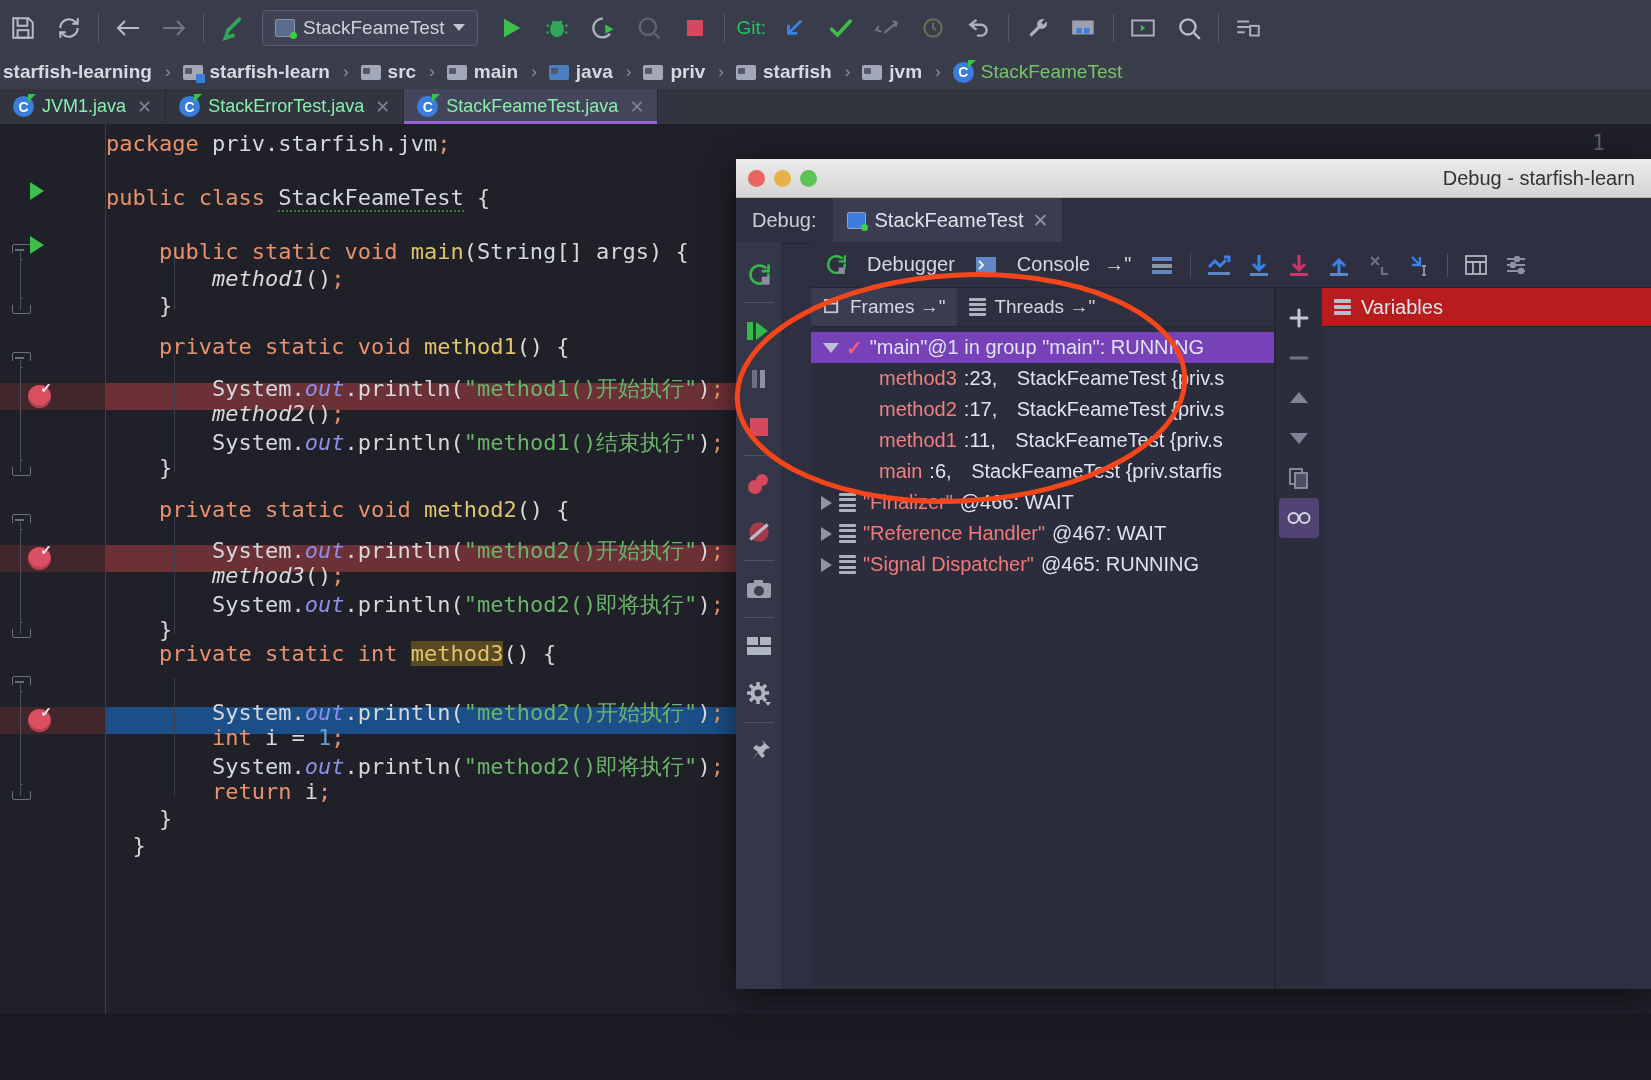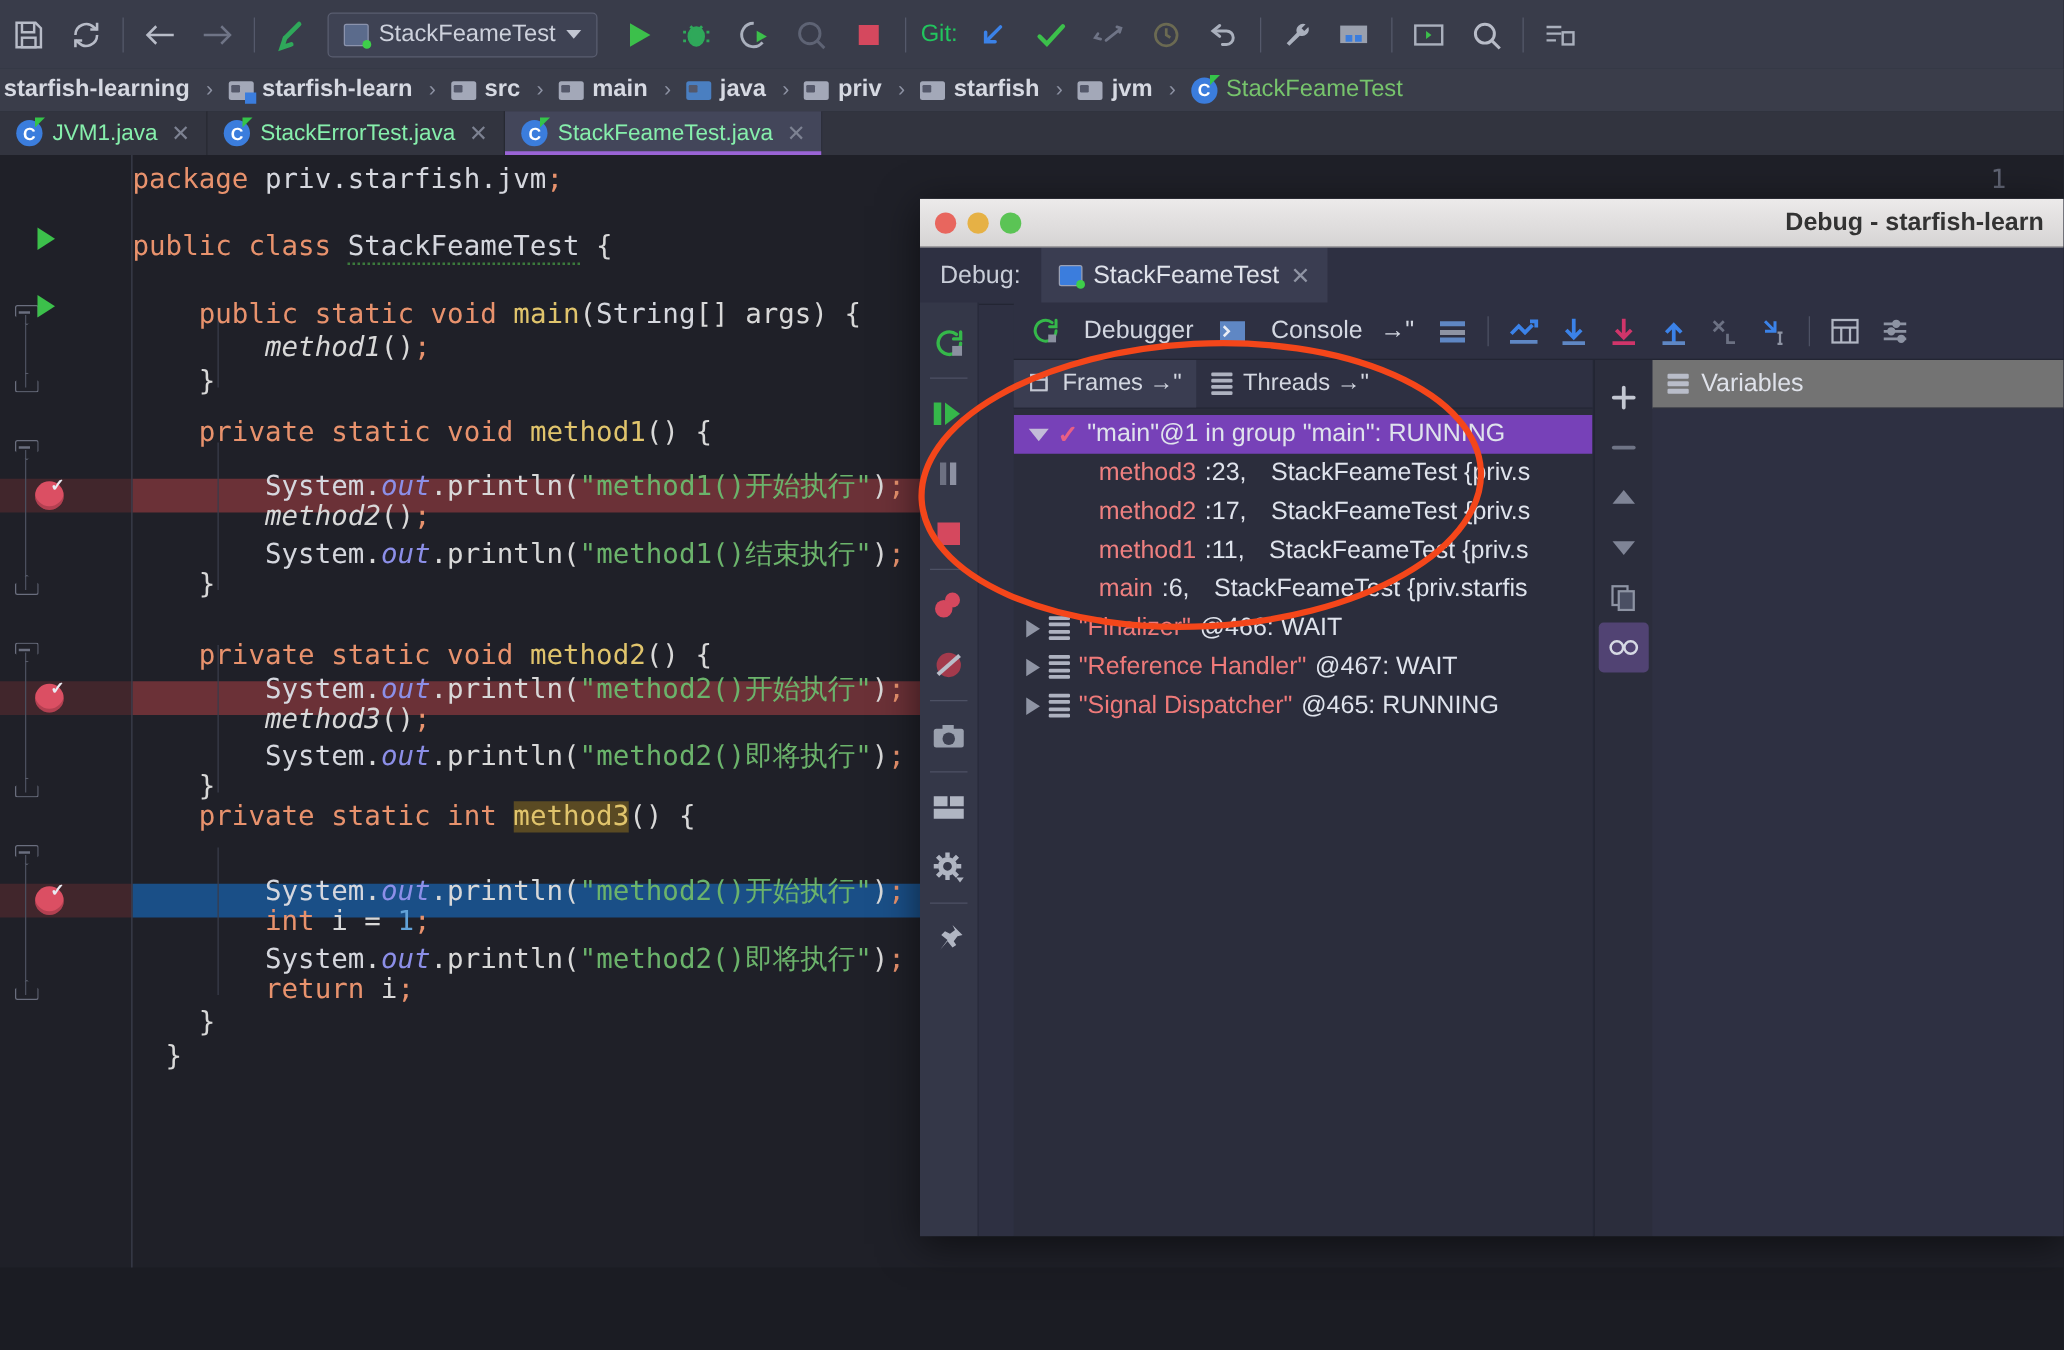--- a/index.html
+++ b/index.html
@@ -116,21 +116,20 @@
   
   .dbgwin{
     position:absolute;left:736px;top:159px;width:915px;height:830px;
     background:#2e3042;box-shadow:0 6px 30px rgba(0,0,0,.55);
     overflow:hidden;
   }
   .titlebar{
     height:38px;background:linear-gradient(#eceaea,#d6d4d4);
     display:flex;align-items:center;padding:0 12px;position:relative;
     border-bottom:1px solid #b6b4b4;
-    font-weight:bold;
   }
   .dot{width:17px;height:17px;border-radius:50%;margin-right:9px;}
   .dot.r{background:#e8665e;}
   .dot.y{background:#e6b145;}
   .dot.g{background:#5bc455;}
   .wintitle{
     position:absolute;left:0;right:0;text-align:right;padding-right:16px;
     font-size:20px;color:#333;
   }
 
@@ -177,21 +176,21 @@
   .tri{width:0;height:0;border-left:11px solid #8f94a4;border-top:7px solid transparent;border-bottom:7px solid transparent;}
   .tri.down{border:none;width:0;height:0;border-left:8px solid transparent;border-right:8px solid transparent;border-top:10px solid #c3bcd8;margin-left:2px;}
   .thico{width:17px;height:19px;display:flex;flex-direction:column;justify-content:space-between;}
   .thico b{display:block;height:3px;background:#aeb2c0;border-radius:1px;}
   .tname{color:#ef7a7a;}
   .tmeth{color:#ef8080;}
   .tnorm{color:#dfe3ec;}
   .chk{color:#e05a7a;font-size:20px;font-weight:bold;}
 
   .varpane{flex:1;display:flex;flex-direction:column;min-width:0;}
-  .varhead{height:38px;background:#737373;display:flex;align-items:center;gap:10px;padding-left:12px;
+  .varhead{height:38px;background:#b91c1c;display:flex;align-items:center;gap:10px;padding-left:12px;
            color:#dfe2ea;font-size:20px;border-bottom:1px solid #232533;}
   .varhead .lines{width:17px;height:16px;display:flex;flex-direction:column;justify-content:space-between;}
   .varhead .lines b{display:block;height:4px;background:#b9bdc9;border-radius:1px;}
   .varbody{flex:1;background:#2e3042;}
 
   .minitb{
     width:46px;background:#2b2d3c;display:flex;flex-direction:column;align-items:center;
     padding-top:10px;flex:0 0 auto;border-left:1px solid #232533;
   }
   .mt{width:40px;height:40px;display:flex;align-items:center;justify-content:center;color:#9095a6;font-size:26px;}
@@ -489,21 +488,21 @@
         <div class="code" style="top:7px"><span class="k">package</span> <span class="cls">priv.starfish.jvm</span><span class="sem">;</span></div>
         <div class="code" style="top:115px">    <span class="k">public static void</span> <span class="mth">main</span>(<span class="cls">String</span>[] args) {</div>
         <div class="code" style="top:61px"><span class="k">public class</span> <span class="cls squig">StackFeameTest</span> {</div>
         <div class="code" style="top:142px">        <span class="itl">method1</span>()<span class="sem">;</span></div>
         <div class="code" style="top:169px">    }</div>
         <div class="code" style="top:210px">    <span class="k">private static void</span> <span class="mth">method1</span>() {</div>
         <div class="code" style="top:250px">        <span class="cls">System</span>.<span class="fld">out</span>.println(<span class="str">"method1()开始执行"</span>)<span class="sem">;</span></div>
         <div class="code" style="top:277px">        <span class="itl">method2</span>()<span class="sem">;</span></div>
         <div class="code" style="top:304px">        <span class="cls">System</span>.<span class="fld">out</span>.println(<span class="str">"method1()结束执行"</span>)<span class="sem">;</span></div>
         <div class="code" style="top:331px">    }</div>
-        <div class="code" style="top:388px">    <span class="k">private static void</span> <span class="mth">method2</span>() {</div>
+        <div class="code" style="top:373px">    <span class="k">private static void</span> <span class="mth">method2</span>() {</div>
         <div class="code" style="top:412px">        <span class="cls">System</span>.<span class="fld">out</span>.println(<span class="str">"method2()开始执行"</span>)<span class="sem">;</span></div>
         <div class="code" style="top:439px">        <span class="itl">method3</span>()<span class="sem">;</span></div>
         <div class="code" style="top:466px">        <span class="cls">System</span>.<span class="fld">out</span>.println(<span class="str">"method2()即将执行"</span>)<span class="sem">;</span></div>
         <div class="code" style="top:493px">    }</div>
         <div class="code" style="top:517px">    <span class="k">private static int</span> <span class="mth hl-word">method3</span>() {</div>
         <div class="code" style="top:574px">        <span class="cls">System</span>.<span class="fld">out</span>.println(<span class="str">"method2()开始执行"</span>)<span class="sem">;</span></div>
         <div class="code" style="top:601px">        <span class="k">int</span> i = <span class="num">1</span><span class="sem">;</span></div>
         <div class="code" style="top:628px">        <span class="cls">System</span>.<span class="fld">out</span>.println(<span class="str">"method2()即将执行"</span>)<span class="sem">;</span></div>
         <div class="code" style="top:655px">        <span class="k">return</span> i<span class="sem">;</span></div>
         <div class="code" style="top:682px">    }</div>

